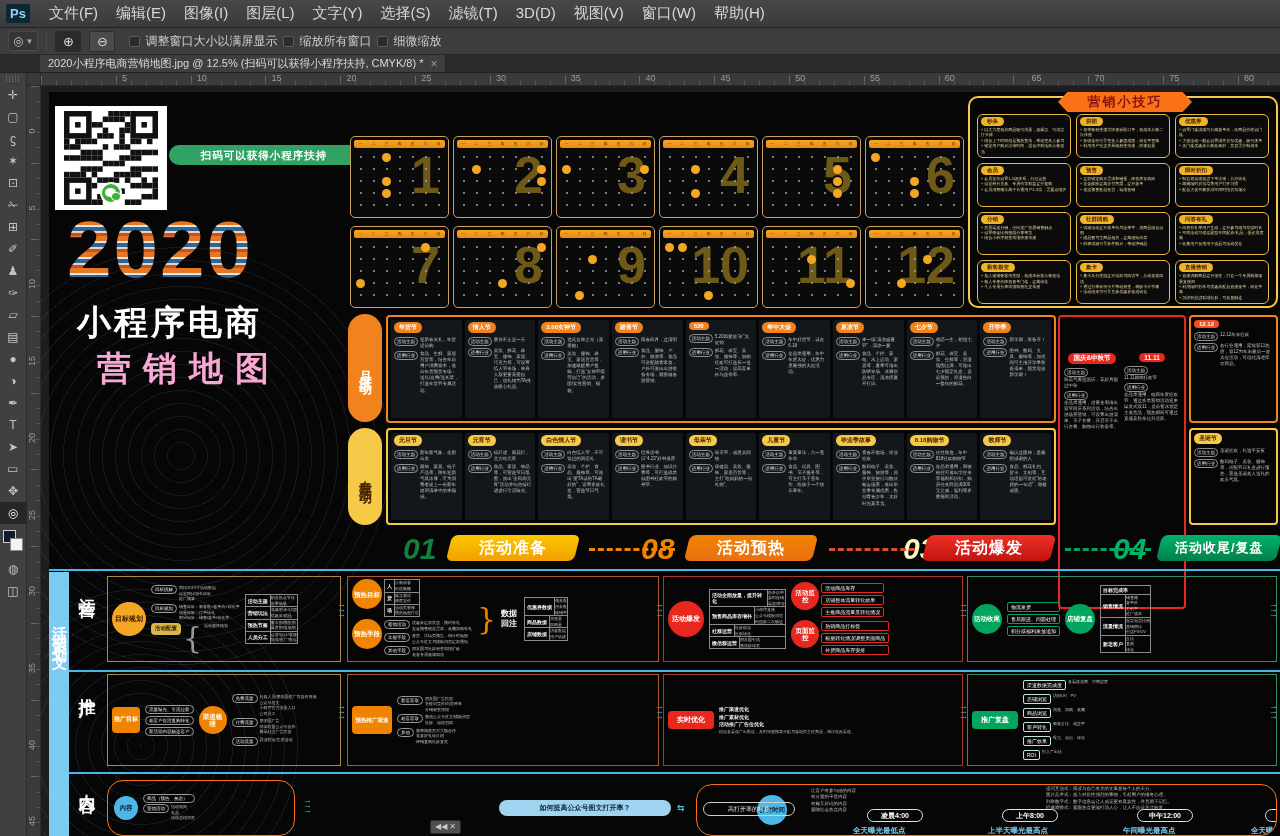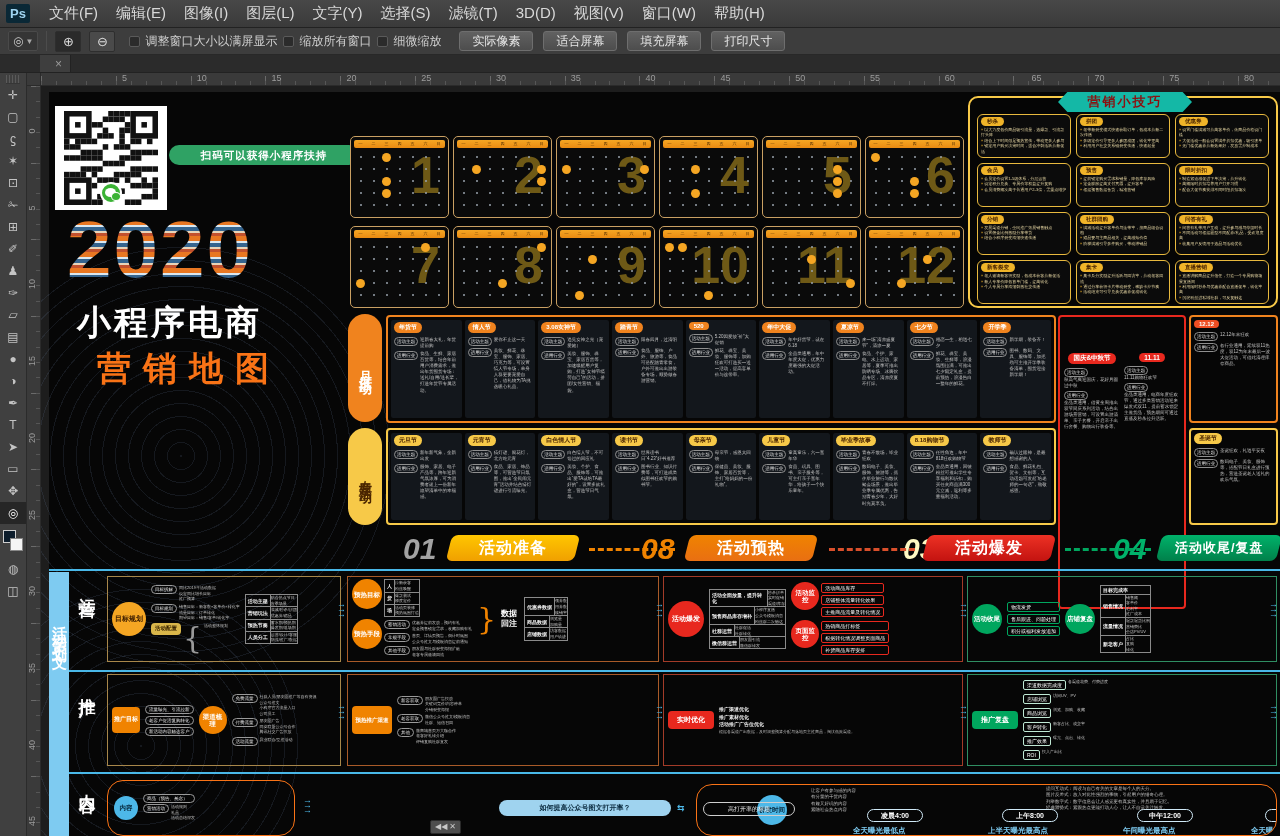--- a/index.html
+++ b/index.html
@@ -64,37 +64,37 @@
   #qr{position:absolute;left:14px;top:20px;width:112px;height:104px;background:#fff;padding:5px}
   #wx-badge{position:absolute;left:59px;top:96px;width:22px;height:22px;border-radius:50%;background:#3bb335;border:2px solid #fff}
   #wx-badge:before{content:"";position:absolute;left:3px;top:4px;width:11px;height:9px;border-radius:50%;background:#fff}
   #wx-badge:after{content:"";position:absolute;left:9px;top:8px;width:8px;height:7px;border-radius:50%;background:#3bb335;border:1px solid #fff}
   #qr-caption{position:absolute;left:128px;top:59px;width:190px;height:20px;border-radius:10px;background:#2fa264;
     color:#fff;font-size:10.5px;font-weight:bold;text-align:center;line-height:20px;letter-spacing:1px}
   #year{position:absolute;left:26px;top:118px;font-size:80px;font-weight:800;letter-spacing:2px;
     background:repeating-linear-gradient(180deg,#e87722 0 5px,#dce8f0 5px 7px,#35648e 7px 11px,#e8d4b8 11px 13px,#c2512e 13px 16px);
     -webkit-background-clip:text;background-clip:text;color:transparent}
   #ptitle1{position:absolute;left:36px;top:214px;font-size:34px;font-weight:800;color:#fff;letter-spacing:3px}
-  #ptitle2{position:absolute;left:56px;top:260px;font-size:34px;font-weight:800;color:#f97316;letter-spacing:12px}
+  #ptitle2{position:absolute;left:56px;top:260px;font-size:34px;font-weight:800;color:#f9a8d4;letter-spacing:12px}
 
   #cal-header{position:absolute;left:307px;top:14px;width:618px;height:30px;border-radius:8px;
     background:linear-gradient(180deg,#f6a02b,#ec6f15);color:#fff;font-size:17px;font-weight:bold;
     text-align:center;line-height:30px;letter-spacing:3px}
   #calendars{position:absolute;left:309px;top:50px;width:616px;height:172px;display:grid;
     grid-template-columns:repeat(6,99px);grid-template-rows:repeat(2,82px);gap:8px 4px}
   .cal{border:1px solid #c9a063;border-radius:5px;background:#0a0a0a;padding:3px;position:relative;overflow:hidden}
   .cal-head{height:8px;border-radius:2px;background:linear-gradient(#f5a623,#e98a12);display:flex;justify-content:space-around;align-items:center}
   .cal-head span{font-size:4px;color:#502c00;line-height:8px}
   .cal-num{position:absolute;right:8px;top:12px;font-size:52px;font-weight:800;color:#6e5916;z-index:0;line-height:1}
   .cal-grid{position:relative;z-index:1;margin-top:3px;display:grid;grid-template-columns:repeat(7,1fr);grid-template-rows:repeat(5,12px);justify-items:center;align-items:center}
   .cd{width:2px;height:2px;border-radius:50%;background:#98a2ad}
   .cd.hl{width:9px;height:9px;background:#f5a623}
 
   #tips{position:absolute;left:927px;top:10px;width:310px;height:212px;border:2px solid #f7c948;border-radius:10px;background:#050505}
-  #tips-title{position:absolute;left:88px;top:-6px;width:134px;height:20px;background:#14b8a6;
+  #tips-title{position:absolute;left:88px;top:-6px;width:134px;height:20px;background:#f97316;
     clip-path:polygon(7% 0,93% 0,100% 50%,93% 100%,7% 100%,0 50%);
     color:#8a1111;font-size:13px;font-weight:bold;text-align:center;line-height:20px;letter-spacing:2px}
   #tips-grid{position:absolute;left:7px;top:16px;width:292px;height:190px;display:grid;
     grid-template-columns:repeat(3,1fr);grid-template-rows:repeat(4,1fr);gap:5px}
   .tip-card{border:1px solid #e8b93e;border-radius:6px;background:#0b0b0b;padding:2px 3px;display:flex;flex-direction:column;overflow:hidden}
   .tip-label{align-self:flex-start;background:#f0b429;border-radius:7px;padding:0 6px;font-size:5.5px;font-weight:bold;color:#4a2500;height:9px;line-height:9px;margin-bottom:1px}
   .tip-b{font-size:4px;color:#e6d6a3;line-height:1.35}
   .tip-b:before{content:"» ";color:#f0b429}
 
   .row-pill{position:absolute;width:34px;border-radius:17px;display:flex;align-items:center;justify-content:center;
@@ -189,30 +189,25 @@
         </span>
         <span class="opt-check">
           <span class="cbox"></span>
           <span>缩放所有窗口</span>
         </span>
         <span class="opt-check">
           <span class="cbox"></span>
           <span>细微缩放</span>
         </span>
       </span>
-    <span id="opt-btns" style="display:flex">
-        <span class="opt-btn">实际像素</span>
-        <span class="opt-btn">适合屏幕</span>
-        <span class="opt-btn">填充屏幕</span>
-        <span class="opt-btn">打印尺寸</span>
-      </span>
   </div>
 
   <div id="tabbar">
     <div id="doc-tab">
+      <span class="t">2020小程序电商营销地图.jpg @ 12.5% (扫码可以获得小程序扶持, CMYK/8) *</span>
       <span id="tab-close">×</span>
     </div>
   </div>
 
   <div id="toolbar">
     <div id="tool-grip"></div>
     <div id="tools">
         <div class="tool">✛</div>
         <div class="tool">▢</div>
         <div class="tool">ϛ</div>
@@ -1318,21 +1313,21 @@
           <div class="tag">活动主题</div>
           <div class="tagtext">圣诞狂欢，礼遇平安夜</div>
         </div>
         <div class="tagrow">
           <div class="tag">适用行业</div>
           <div class="tagtext">数码电子、美妆、服饰等，搭配节日礼盒进行预热，营造圣诞老人送礼的欢乐气氛。</div>
         </div>
       </div>
 
     <div id="phase-row">
-        <div class="ph-num" style="left: 362px; color: #a3a3a3;">01</div>
+        <div class="ph-num" style="left: 362px; color: #15803d;">01</div>
         <div class="ph-banner" style="left: 408px; width: 128px; background: linear-gradient(rgb(255, 198, 0), rgb(240, 160, 0));">
           <span>活动准备</span>
         </div>
         <div class="ph-num" style="left: 600px; color: rgb(240, 131, 0);">08</div>
         <div class="ph-banner" style="left: 646px; width: 128px; background: linear-gradient(rgb(240, 131, 0), rgb(233, 111, 18));">
           <span>活动预热</span>
         </div>
         <div class="ph-num" style="left: 838px; color: #fef9c3; margin-left: 24px;">03</div>
         <div class="ph-banner" style="left: 884px; width: 128px; background: linear-gradient(rgb(237, 49, 36), rgb(195, 19, 16));">
           <span>活动爆发</span>

